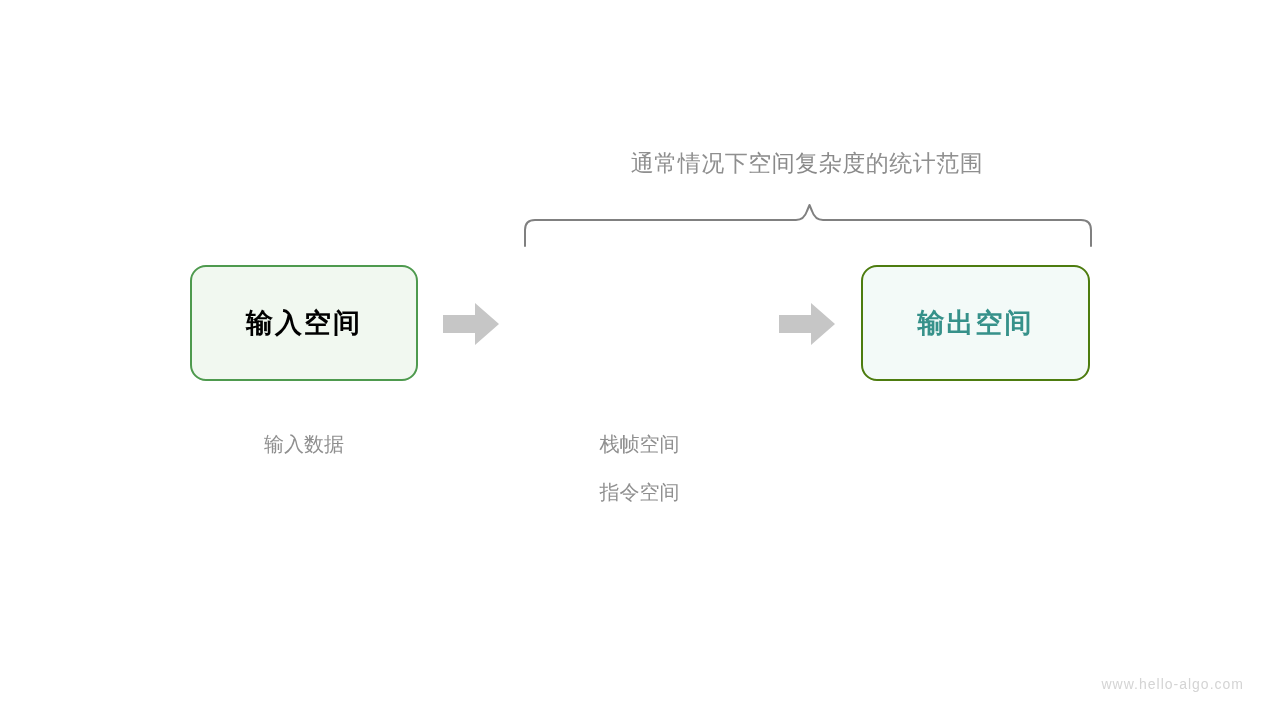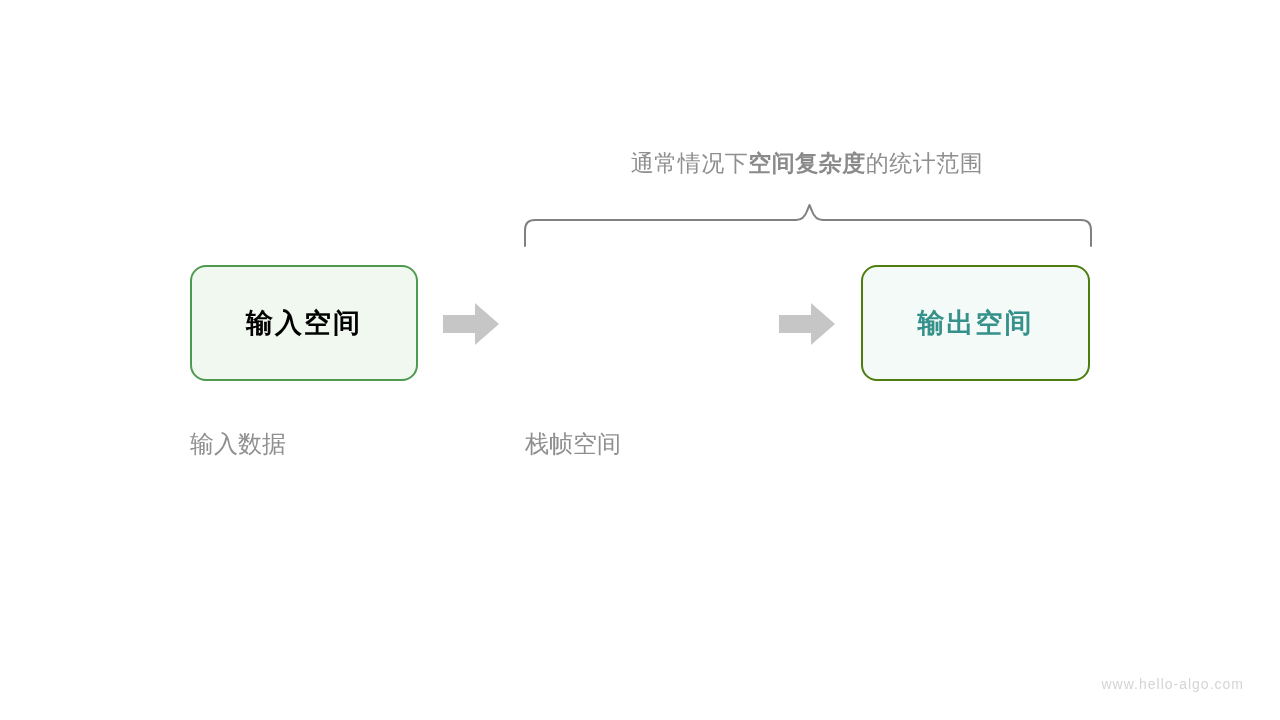--- a/index.html
+++ b/index.html
@@ -28,21 +28,21 @@
     top: 146px;
     width: 1280px;
     text-align: center;
     font-size: 23px;
     line-height: 34px;
     color: #8f8f8f;
     letter-spacing: 0.5px;
     white-space: nowrap;
   }
   .scope-caption .emph {
-    font-weight: bold;
+    font-weight: normal;
     color: #8a8a8a;
     text-align: right;
   }
   
   .scope-caption-inner {
     position: absolute;
     left: 807px;
     top: 0;
     transform: translateX(-50%);
     white-space: nowrap;
@@ -116,21 +116,22 @@
   .captions {
     position: absolute;
     top: 420px;
     left: 0;
     width: 1280px;
     height: 160px;
   }
   .cap-col {
     position: absolute;
     top: 0;
-    font-size: 24px;
+    text-align: center;
+    font-size: 20px;
     color: #8f8f8f;
     line-height: 48px;
   }
   .cap-col.c1 { left: 190px; width: 228px; }
   .cap-col.c2 { left: 525px; width: 229px; }
   .cap-col.c3 { left: 861px; width: 229px; }
   .cap-line { white-space: nowrap; }
 
   
   .watermark {
@@ -181,19 +182,20 @@
     </svg>
   </div>
 
   <div class="captions">
     <div class="cap-col c1">
       <div class="cap-line">输入数据</div>
     </div>
 
     <div class="cap-col c2">
       <div class="cap-line">栈帧空间</div>
+      <div class="cap-line">指令空间</div>
     </div>
 
   </div>
 
   <div class="watermark">www.hello-algo.com</div>
 
 </div>
 
 </body></html>

